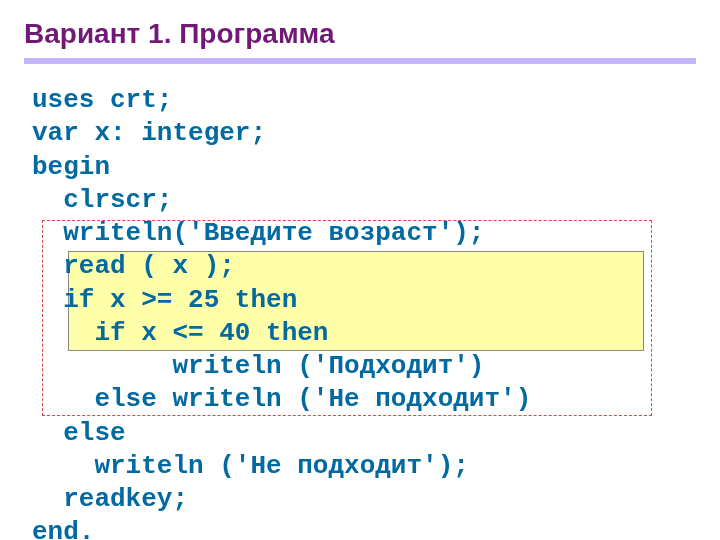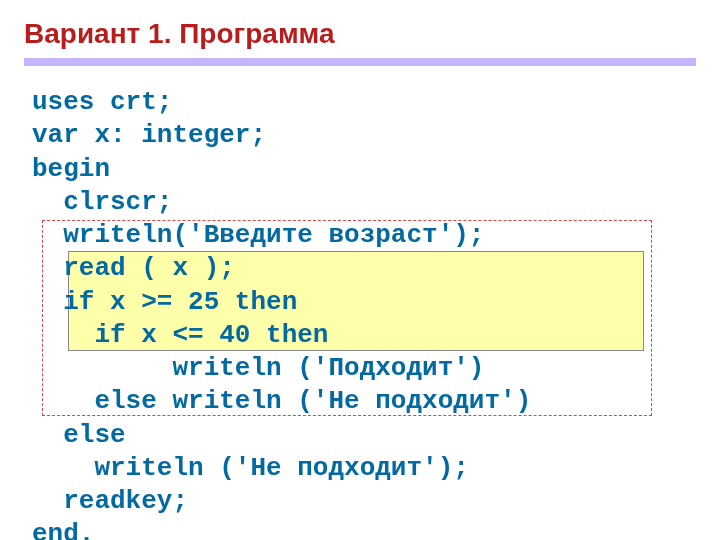--- a/index.html
+++ b/index.html
@@ -7,23 +7,23 @@
       width: 720px;
       height: 540px;
       background: #ffffff;
       font-family: Arial, sans-serif;
       padding: 18px 24px;
       position: relative;
     }
     .title {
       font-size: 28px;
       font-weight: bold;
-      color: #b91c1c;
+      color: #701a75;
       padding-bottom: 8px;
-      border-bottom: 8px solid #c4b5fd;
+      border-bottom: 6px solid #c4b5fd;
       margin-bottom: 18px;
     }
     .code-area {
       font-family: "Courier New", monospace;
       font-size: 26px;
       font-weight: bold;
       line-height: 1.28;
       color: #0369a1;
       white-space: pre;
       position: relative;

